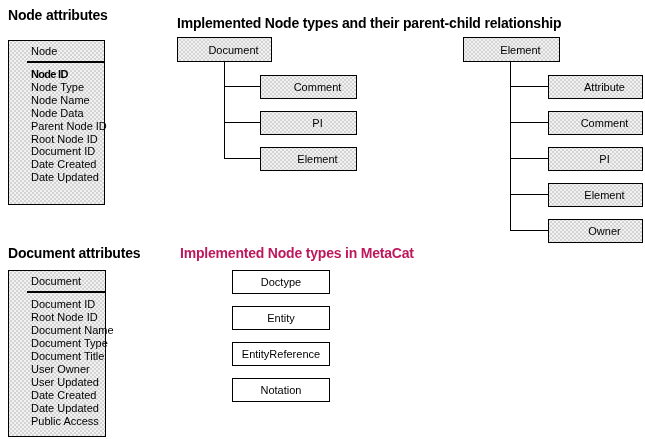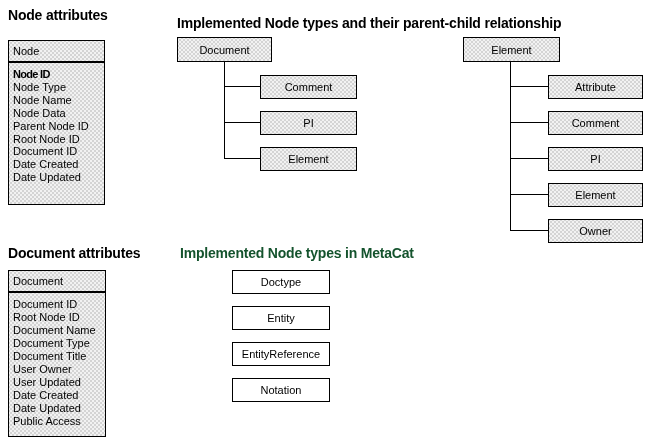--- a/index.html
+++ b/index.html
@@ -22,20 +22,21 @@
   .heading.red { color: #cc0000; }
 
   
   .stipple {
     background-color: #f2f2f2;
     background-image:
       radial-gradient(circle, #d4d4d4 0.8px, rgba(0,0,0,0) 0.9px),
       radial-gradient(circle, #d4d4d4 0.8px, rgba(0,0,0,0) 0.9px);
     background-size: 4px 4px, 4px 4px;
     background-position: 0 0, 2px 2px;
+    padding-left: 18px;
   }
 
   
   .attr-table {
     position: absolute;
     border: 1px solid #000;
     box-sizing: border-box;
   }
   .attr-table .tbl-hdr {
     height: 22px;
@@ -112,21 +113,21 @@
 <body>
 
 <div id="stage">
 
   <div class="heading" style="left:8px; top:7px;">Node attributes</div>
 
   <div class="heading" style="left:177px; top:7px;margin-top:8px;">Implemented Node types and their parent-child relationship</div>
 
   <div class="heading" style="left:8px; top:245px;">Document attributes</div>
 
-  <div class="heading red" style="left: 180px; top: 245px; color: #14532d;">Implemented Node types in MetaCat</div>
+  <div class="heading red" style="left: 180px; top: 245px; color: #be185d;">Implemented Node types in MetaCat</div>
 
   <div id="node-table" class="attr-table stipple" style="left:8px; top:40px; width:97px; height:165px;">
     <div class="tbl-hdr">Node</div>
     <div class="tbl-list">
         <div class="attr-item">Node ID</div>
         <div class="attr-item">Node Type</div>
         <div class="attr-item">Node Name</div>
         <div class="attr-item">Node Data</div>
         <div class="attr-item">Parent Node ID</div>
         <div class="attr-item">Root Node ID</div>

